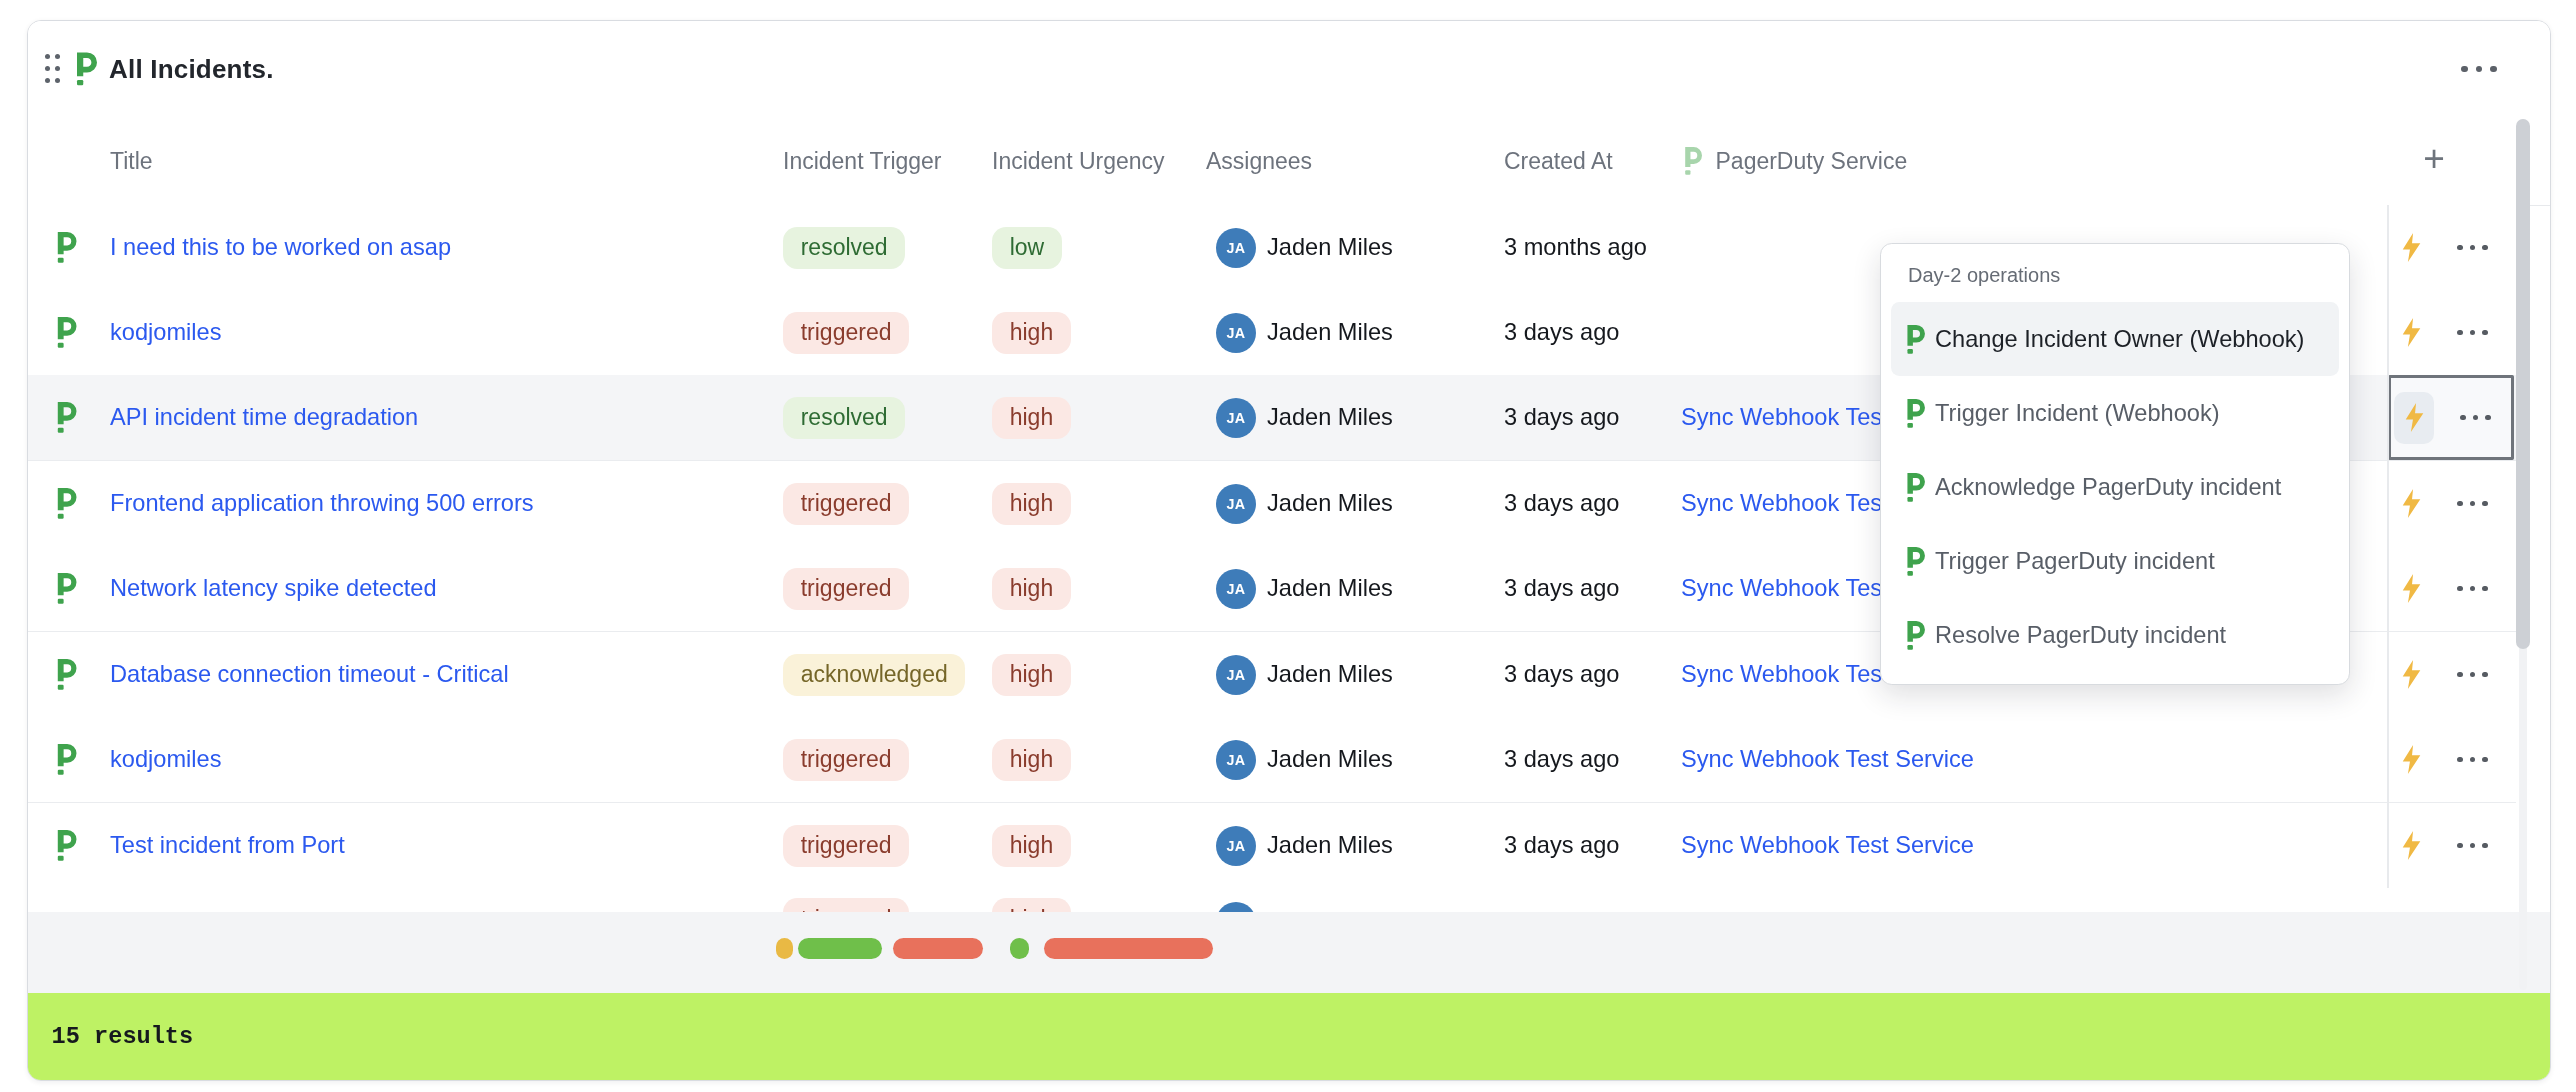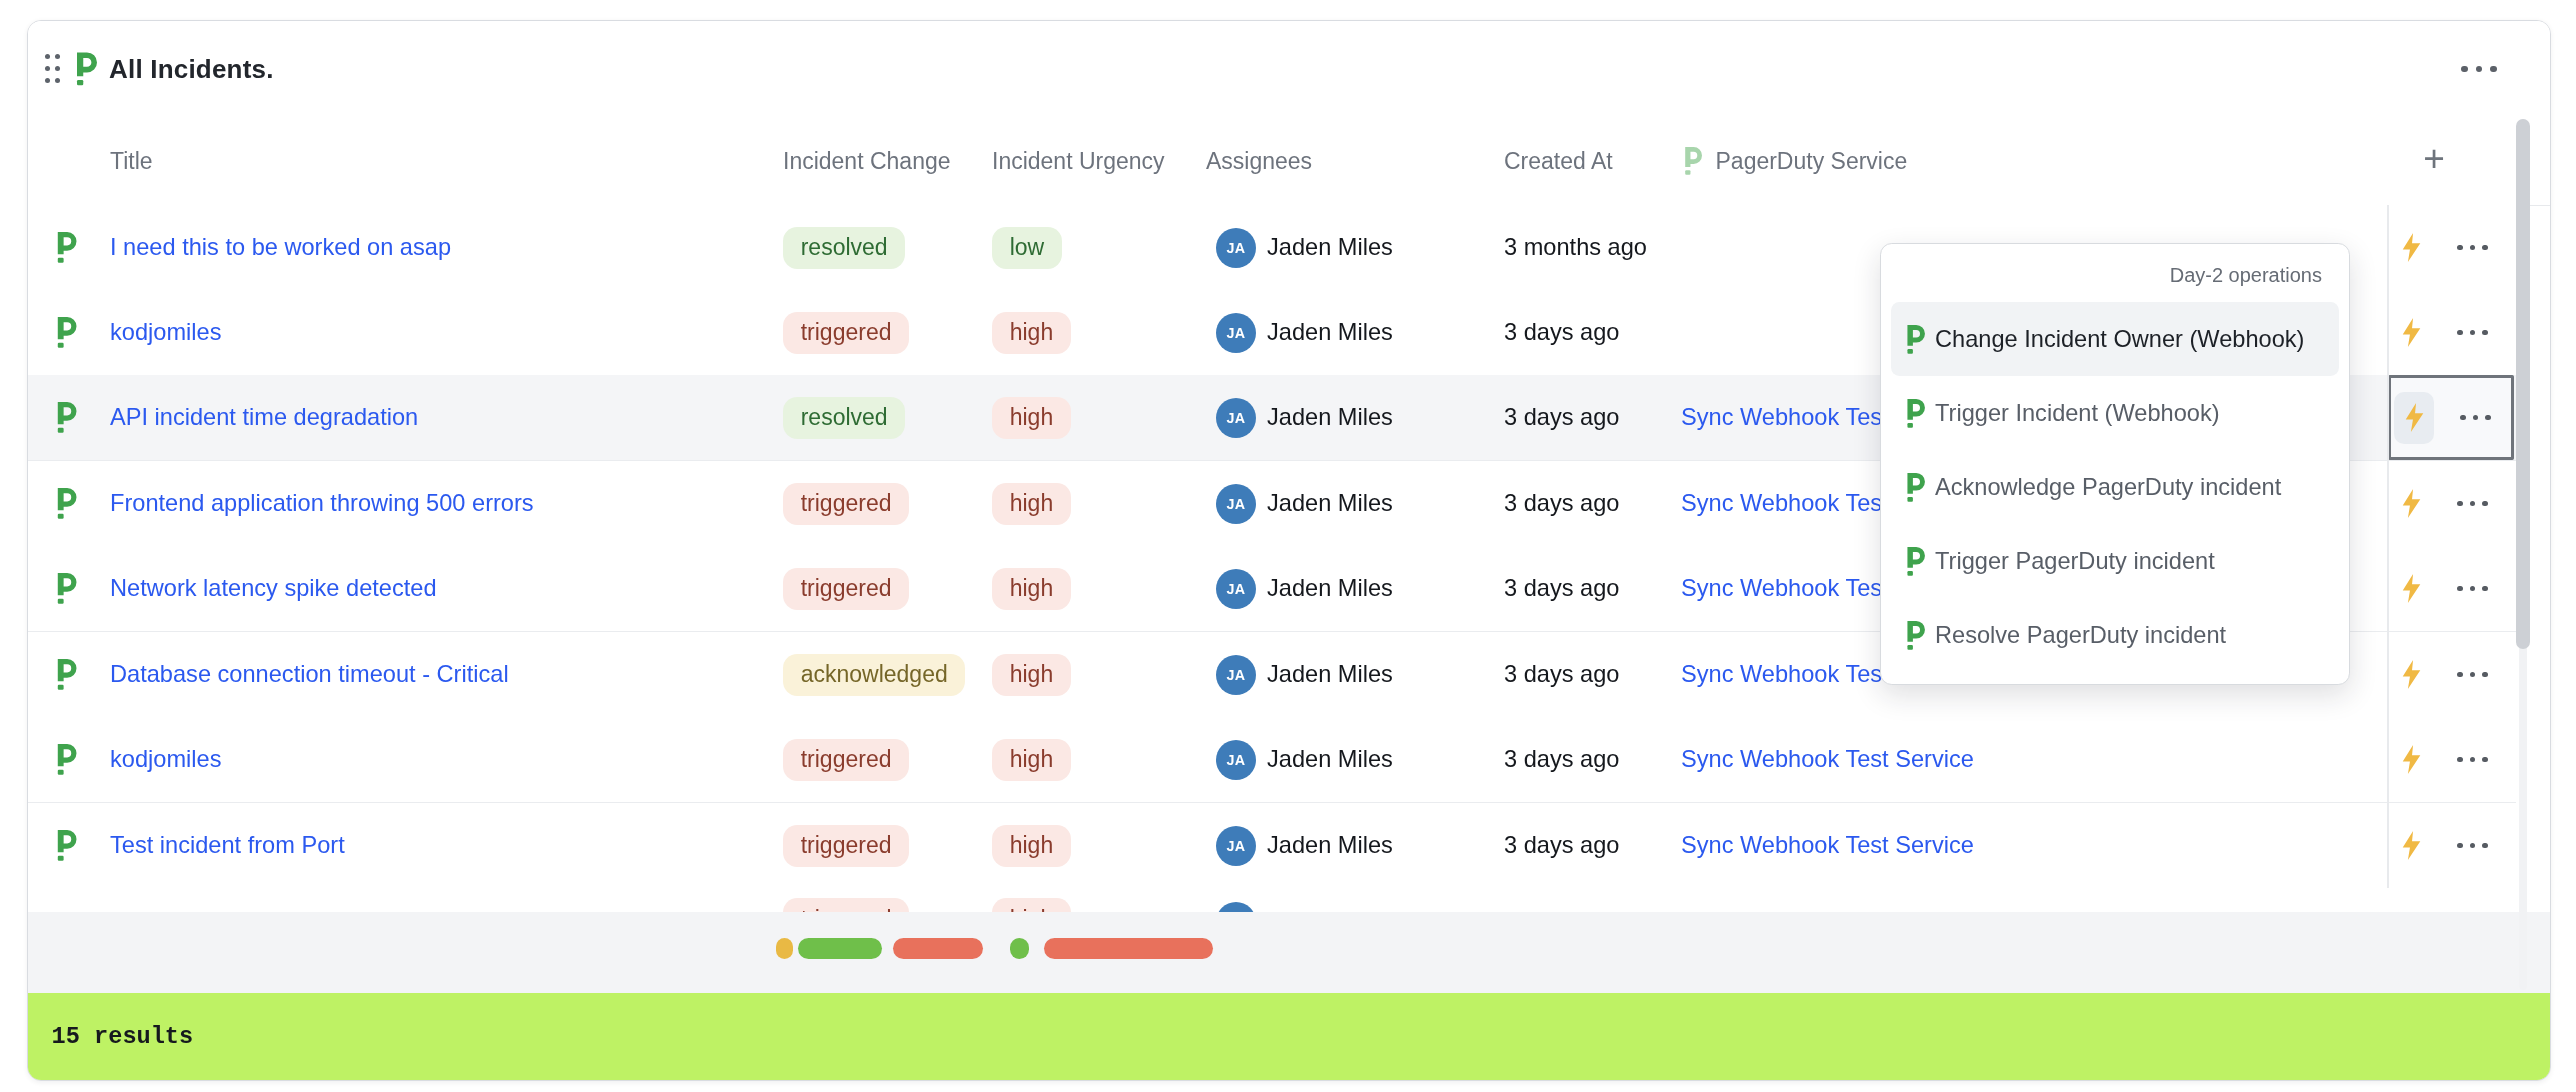--- a/index.html
+++ b/index.html
@@ -52,21 +52,21 @@
   .summary-band{position:absolute;left:0;top:891px;width:100%;height:81px;background:#f3f4f6;border-bottom:0.8px solid #e2e4e8;}
   .summary-band .pill{position:absolute;top:26px;height:21px;border-radius:11px;}
   
   .footer{position:absolute;left:0;top:972px;width:100%;height:87px;background:#bef264;font-family:Liberation Mono, monospace;}
   .footer .res{position:absolute;left:23.6px;top:0;height:100%;display:flex;align-items:center;font-size:23.6px;font-weight:700;color:#16191e;}
   
   .sb-track{position:absolute;left:2491px;top:98px;width:7.6px;height:871px;background:#f1f2f4;border-radius:4.2px;}
   .sb-thumb{position:absolute;left:2488px;top:98px;width:13.5px;height:530px;background:#cdd0d5;border-radius:7.6px;cursor:pointer;}
   
   .menu{position:absolute;left:1852px;top:222px;width:470px;background:#fff;border:0.8px solid #d8dbdf;border-radius:11.8px;box-shadow:0 10px 29px rgba(25,30,40,.14);z-index:20;padding:15px 10px 11.8px 10px;box-sizing:border-box;}
-  .menu-label{font-size:20px;color:#666c75;padding:5px 17px 15px 17px;text-align:right;}
+  .menu-label{font-size:20px;color:#666c75;padding:5px 17px 15px 17px;}
   .menu-item{height:74px;display:flex;align-items:center;gap:10px;padding:0 12px;border-radius:8.4px;font-size:23.6px;color:#585e67;cursor:pointer;white-space:nowrap;}
   .menu-item.hl{background:#f1f3f5;color:#1d2127;font-weight:500;}
 </style>
 </head>
 <body>
 
 <svg width="0" height="0" style="position:absolute">
   <defs>
     <g id="pd-logo">
       <path fill-rule="evenodd" d="M4 0 H12 A8 8 0 0 1 12 16 H9 V19 H4 Z M9 4.5 H12 A3.5 3.5 0 0 1 12 11.5 H9 Z"></path>
@@ -95,21 +95,21 @@
     <div class="page-title">All Incidents.</div>
     <div class="more-btn">
         <i></i>
         <i></i>
         <i></i>
       </div>
   </div>
 
   <div class="colhead">
     <div class="lbl" style="left:82px">Title</div>
-    <div class="lbl" style="left:755px">Incident Change</div>
+    <div class="lbl" style="left:755px">Incident Trigger</div>
     <div class="lbl" style="left:964px">Incident Urgency</div>
     <div class="lbl" style="left:1178px">Assignees</div>
     <div class="lbl" style="left:1476px">Created At</div>
     <div class="svc-head">
       <span>
         <svg class="pd-ico" width="21" height="28" viewBox="0 0 20 26.5" fill="#A8D5AC">
             <use href="#pd-logo"></use>
           </svg>
       </span>
       <span class="lbl2">PagerDuty Service</span>

